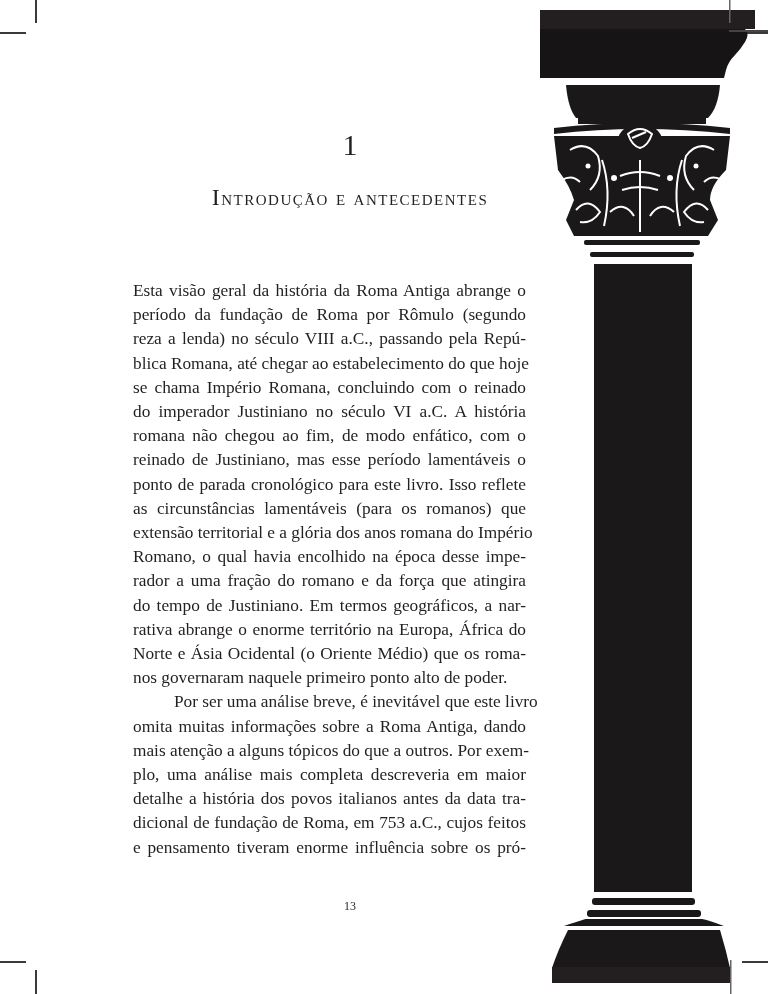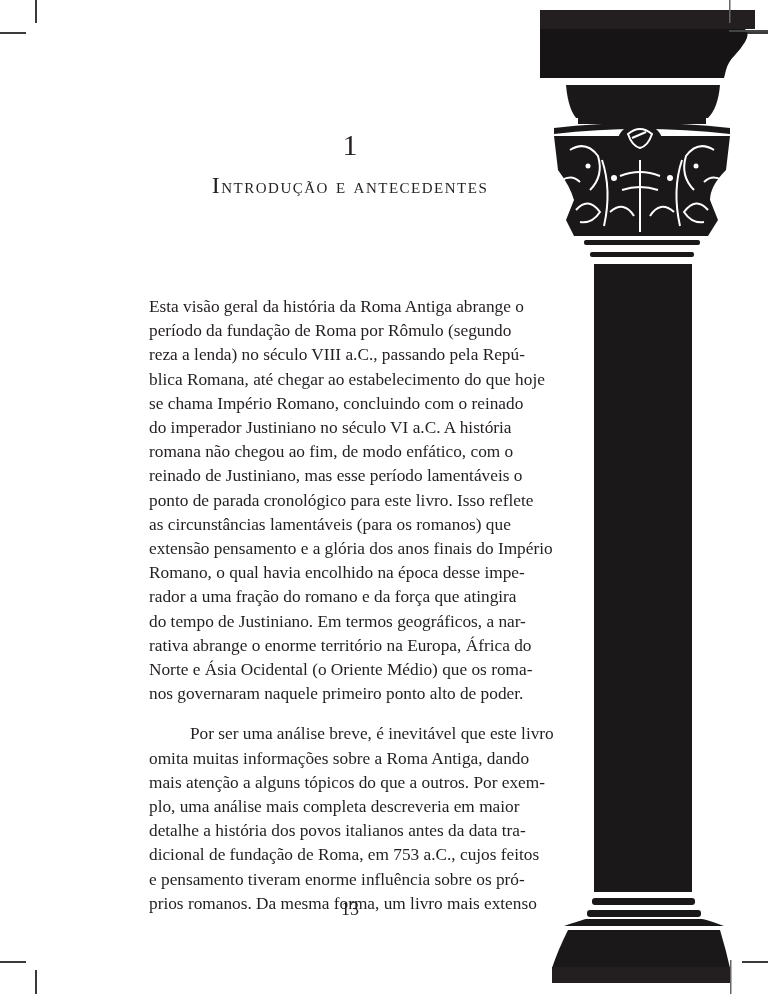--- a/index.html
+++ b/index.html
@@ -1,30 +1,30 @@
 <!DOCTYPE html>
 <html><head>
   <meta charset="utf-8">
   <style>
     html, body { margin: 0; padding: 0; background: #ffffff; }
     body { width: 768px; height: 994px; position: relative; overflow: hidden; font-family: "Liberation Serif", "DejaVu Serif", serif; color: #231f20; }
 
     .crop { position: absolute; background: #3a3a3a; }
 
     .chapter-number { position: absolute; left: 0; width: 700px; top: 128px; text-align: center; font-size: 30px; line-height: 34px; color: #231f20; }
-    .chapter-title { position: absolute; left: 0; width: 700px; top: 172px; text-align: center; font-size: 22px; letter-spacing: 1.5px; font-variant: small-caps; line-height: 26px; color: #231f20; }
+    .chapter-title { position: absolute; left: 0; width: 700px; top: 184px; text-align: center; font-size: 22px; letter-spacing: 1.5px; font-variant: small-caps; line-height: 26px; color: #231f20; }
     .chapter-title .cap { font-size: 24px; }
 
     .body-text { position: absolute; left: 133px; top: 279px; width: 393px; font-size: 17.3px; line-height: 24.2px; text-align: justify; color: #231f20; }
-    .body-text p { margin: 16px; }
+    .body-text p { margin: 0; }
     .body-text p.indent { text-indent: 41px; }
     .line { display: block; text-align: justify; text-align-last: justify; white-space: nowrap; }
     .line.last { text-align-last: left; }
 
-    .page-number { position: absolute; left: 0; width: 700px; top: 899px; text-align: center; font-size: 18px; color: #231f20; }
+    .page-number { position: absolute; left: 0; width: 700px; top: 899px; text-align: center; font-size: 12px; color: #231f20; }
 
     .column { position: absolute; left: 540px; top: 0; width: 228px; height: 994px; }
   </style>
 </head>
 <body>
 
 <div class="crop" style="left:35px; top:0; width:1.5px; height:23px;"></div>
 <div class="crop" style="left:0; top:32px; width:26px; height:1.5px;"></div>
 <div class="crop" style="left:0; top:961px; width:26px; height:1.5px;"></div>
 <div class="crop" style="left:35px; top:970px; width:1.5px; height:24px;"></div>
@@ -86,39 +86,38 @@
 
 <div class="chapter-number">1</div>
 <div class="chapter-title"><span class="cap">I</span><span>ntrodução e antecedentes</span></div>
 
 <div class="body-text">
   <p id="para1">
       <span class="line">Esta visão geral da história da Roma Antiga abrange o</span>
       <span class="line">período da fundação de Roma por Rômulo (segundo</span>
       <span class="line">reza a lenda) no século VIII a.C., passando pela Repú-</span>
       <span class="line">blica Romana, até chegar ao estabelecimento do que hoje</span>
-      <span class="line">se chama Império Romano, concluindo com o reinado</span>
+      <span class="line">se chama Império Romana, concluindo com o reinado</span>
       <span class="line">do imperador Justiniano no século VI a.C. A história</span>
       <span class="line">romana não chegou ao fim, de modo enfático, com o</span>
       <span class="line">reinado de Justiniano, mas esse período lamentáveis o</span>
       <span class="line">ponto de parada cronológico para este livro. Isso reflete</span>
       <span class="line">as circunstâncias lamentáveis (para os romanos) que</span>
-      <span class="line">extensão pensamento e a glória dos anos finais do Império</span>
+      <span class="line">extensão territorial e a glória dos anos romana do Império</span>
       <span class="line">Romano, o qual havia encolhido na época desse impe-</span>
       <span class="line">rador a uma fração do romano e da força que atingira</span>
       <span class="line">do tempo de Justiniano. Em termos geográficos, a nar-</span>
       <span class="line">rativa abrange o enorme território na Europa, África do</span>
       <span class="line">Norte e Ásia Ocidental (o Oriente Médio) que os roma-</span>
       <span class="line last">nos governaram naquele primeiro ponto alto de poder.</span>
     </p>
   <p class="indent" id="para2" style="text-indent: 0px;">
       <span class="line" style="margin-left: 41px; width: 352px;">Por ser uma análise breve, é inevitável que este livro</span>
       <span class="line">omita muitas informações sobre a Roma Antiga, dando</span>
       <span class="line">mais atenção a alguns tópicos do que a outros. Por exem-</span>
       <span class="line">plo, uma análise mais completa descreveria em maior</span>
       <span class="line">detalhe a história dos povos italianos antes da data tra-</span>
       <span class="line">dicional de fundação de Roma, em 753 a.C., cujos feitos</span>
       <span class="line">e pensamento tiveram enorme influência sobre os pró-</span>
-      <span class="line last">prios romanos. Da mesma forma, um livro mais extenso</span>
     </p>
 </div>
 
 <div class="page-number">13</div>
 
 </body></html>

